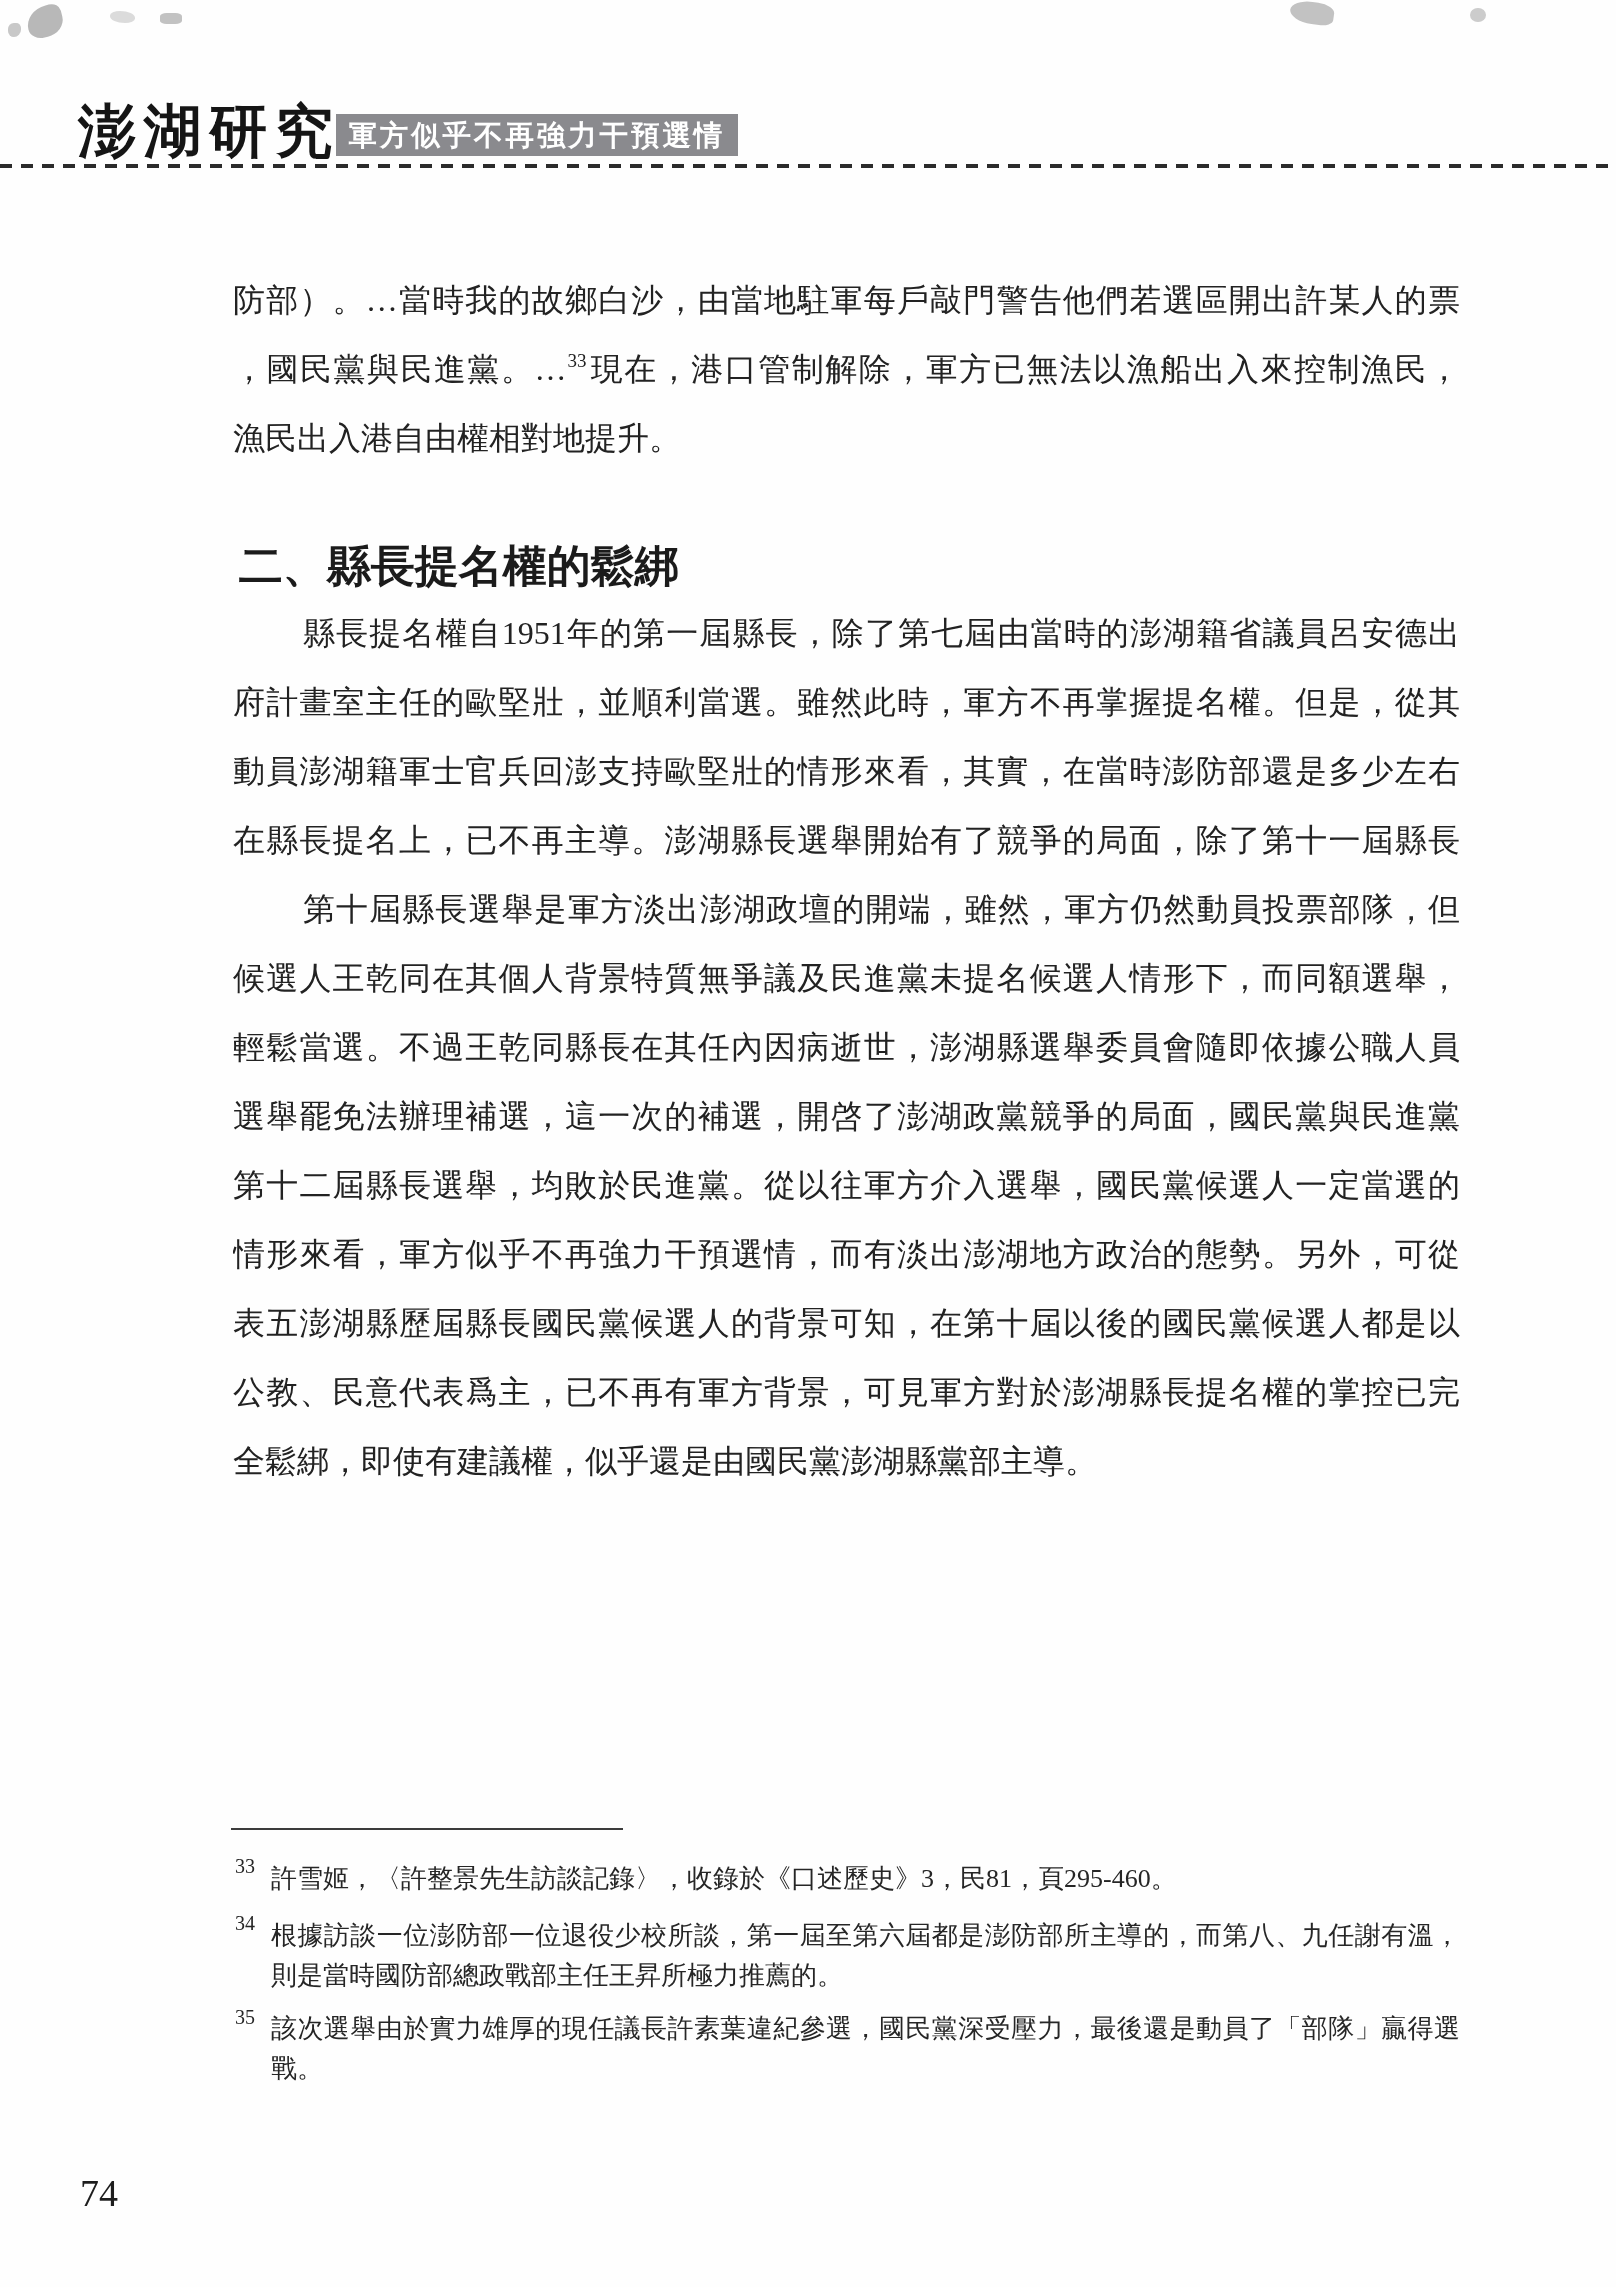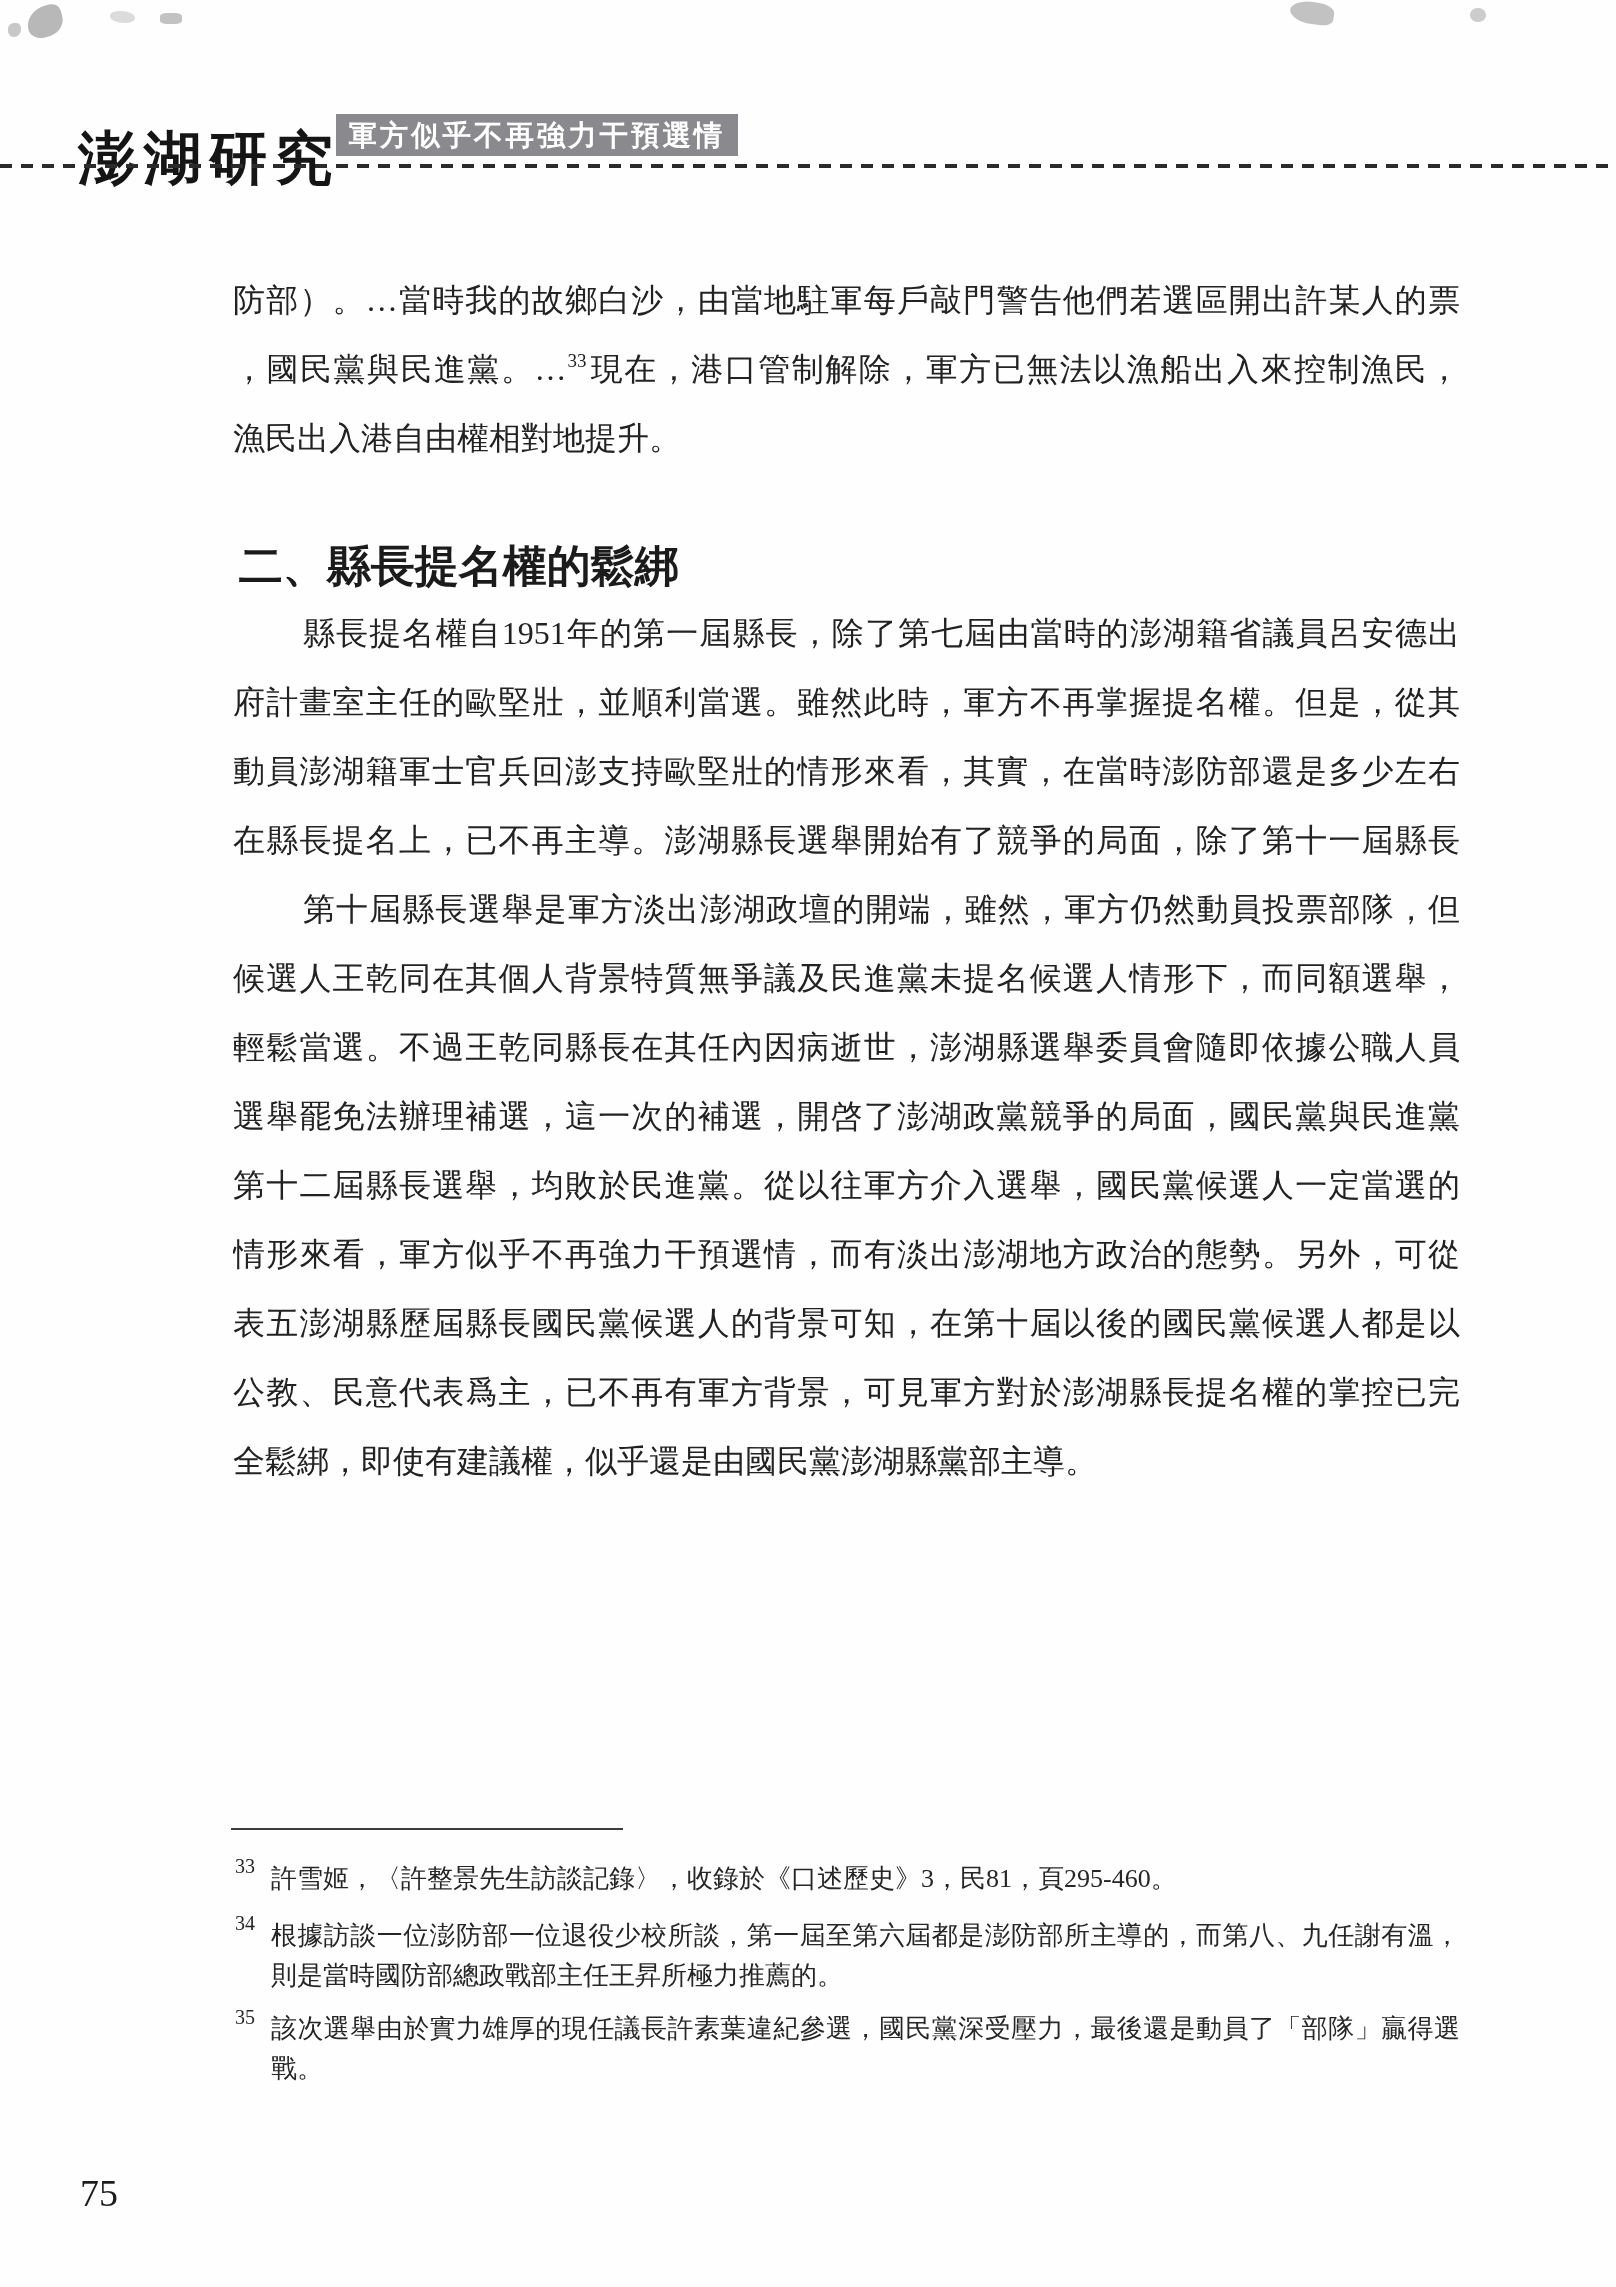--- a/index.html
+++ b/index.html
@@ -25,21 +25,20 @@
 
   
   .journal-title {
     position: absolute;
     left: 78px; top: 93px;
     font-size: 58px;
     font-weight: bold;
     letter-spacing: 7.6px;
     color: #151515;
     white-space: nowrap;
-    margin-top: 27px;
   }
   .volume-badge {
     position: absolute;
     left: 336px; top: 114px;
     height: 42px;
     line-height: 42px;
     padding: 0 12.4px;
     background: #8a8a8e;
     color: #ffffff;
     font-family: "Liberation Sans", "DejaVu Sans", sans-serif;
@@ -196,16 +195,16 @@
     </div>
 
     <div class="footnote fn35">
       <span class="fn-num">35</span>
       <div class="fl">該次選舉由於實力雄厚的現任議長許素葉違紀參選，國民黨深受壓力，最後還是動員了「部隊」贏得選</div>
       <div class="fl fl-end">戰。</div>
     </div>
 
   </div>
 
-  <div class="page-number">75</div>
+  <div class="page-number">74</div>
 
 </div>
 
 
 </body></html>

